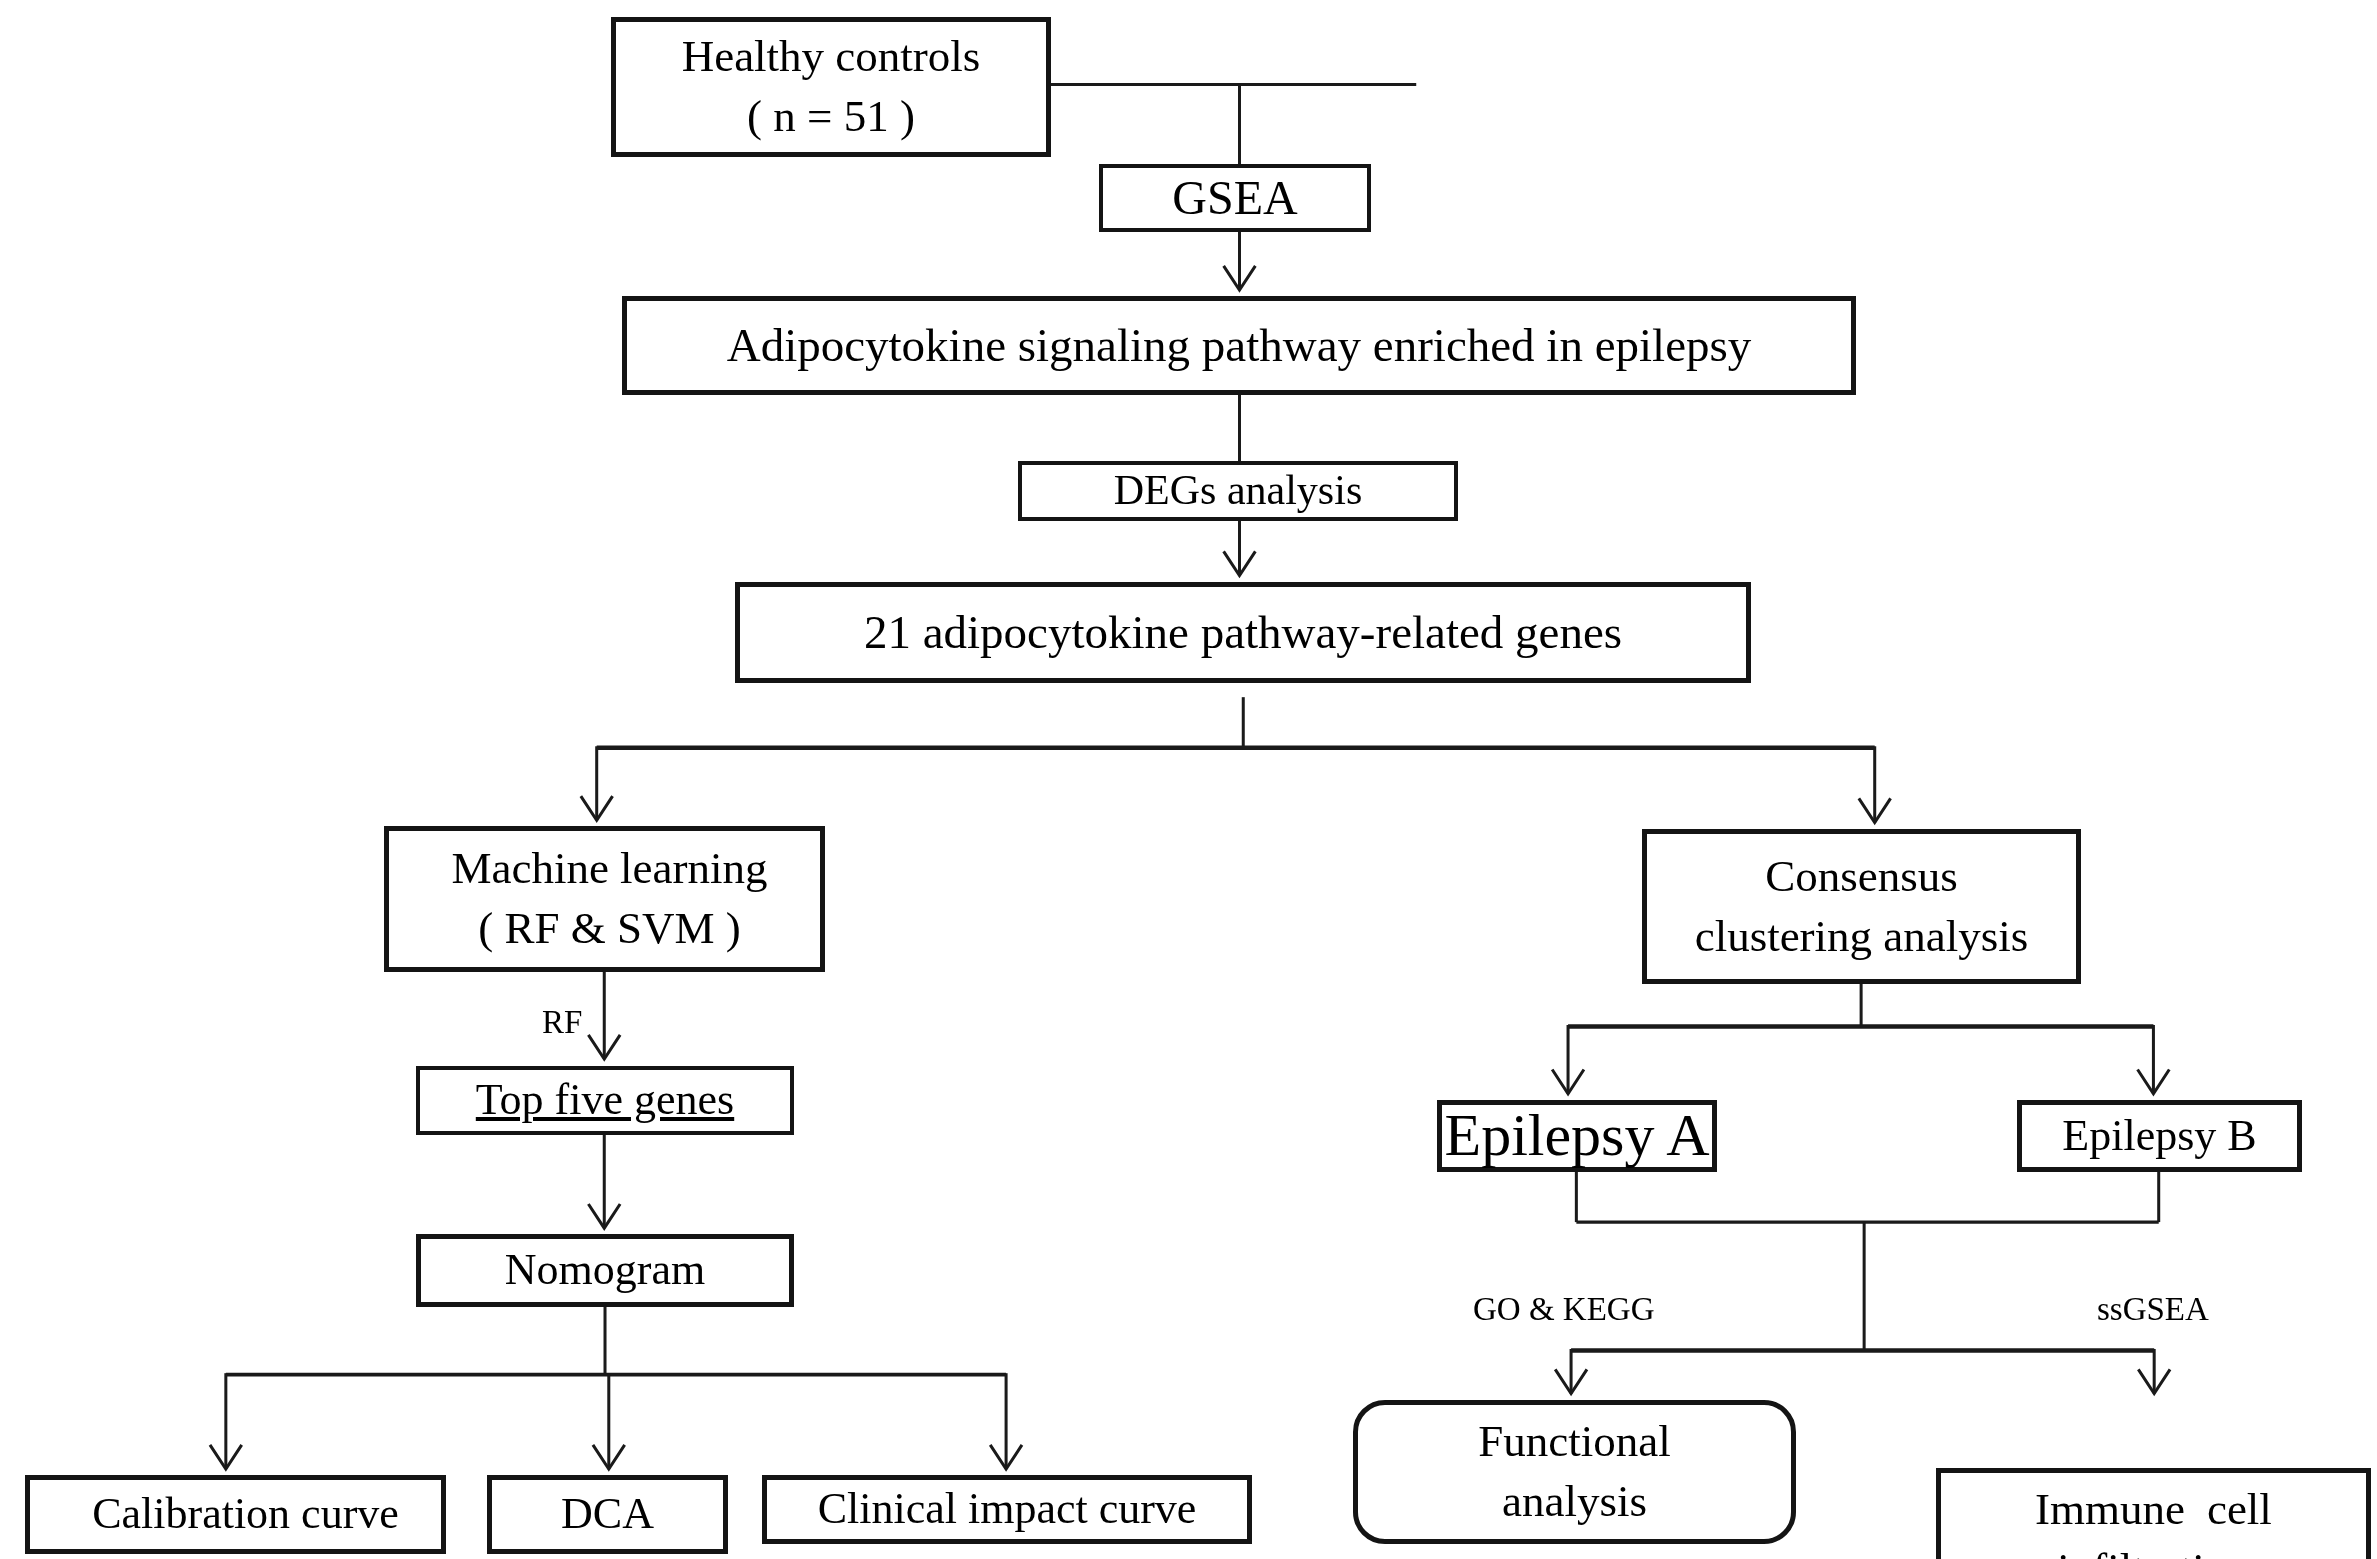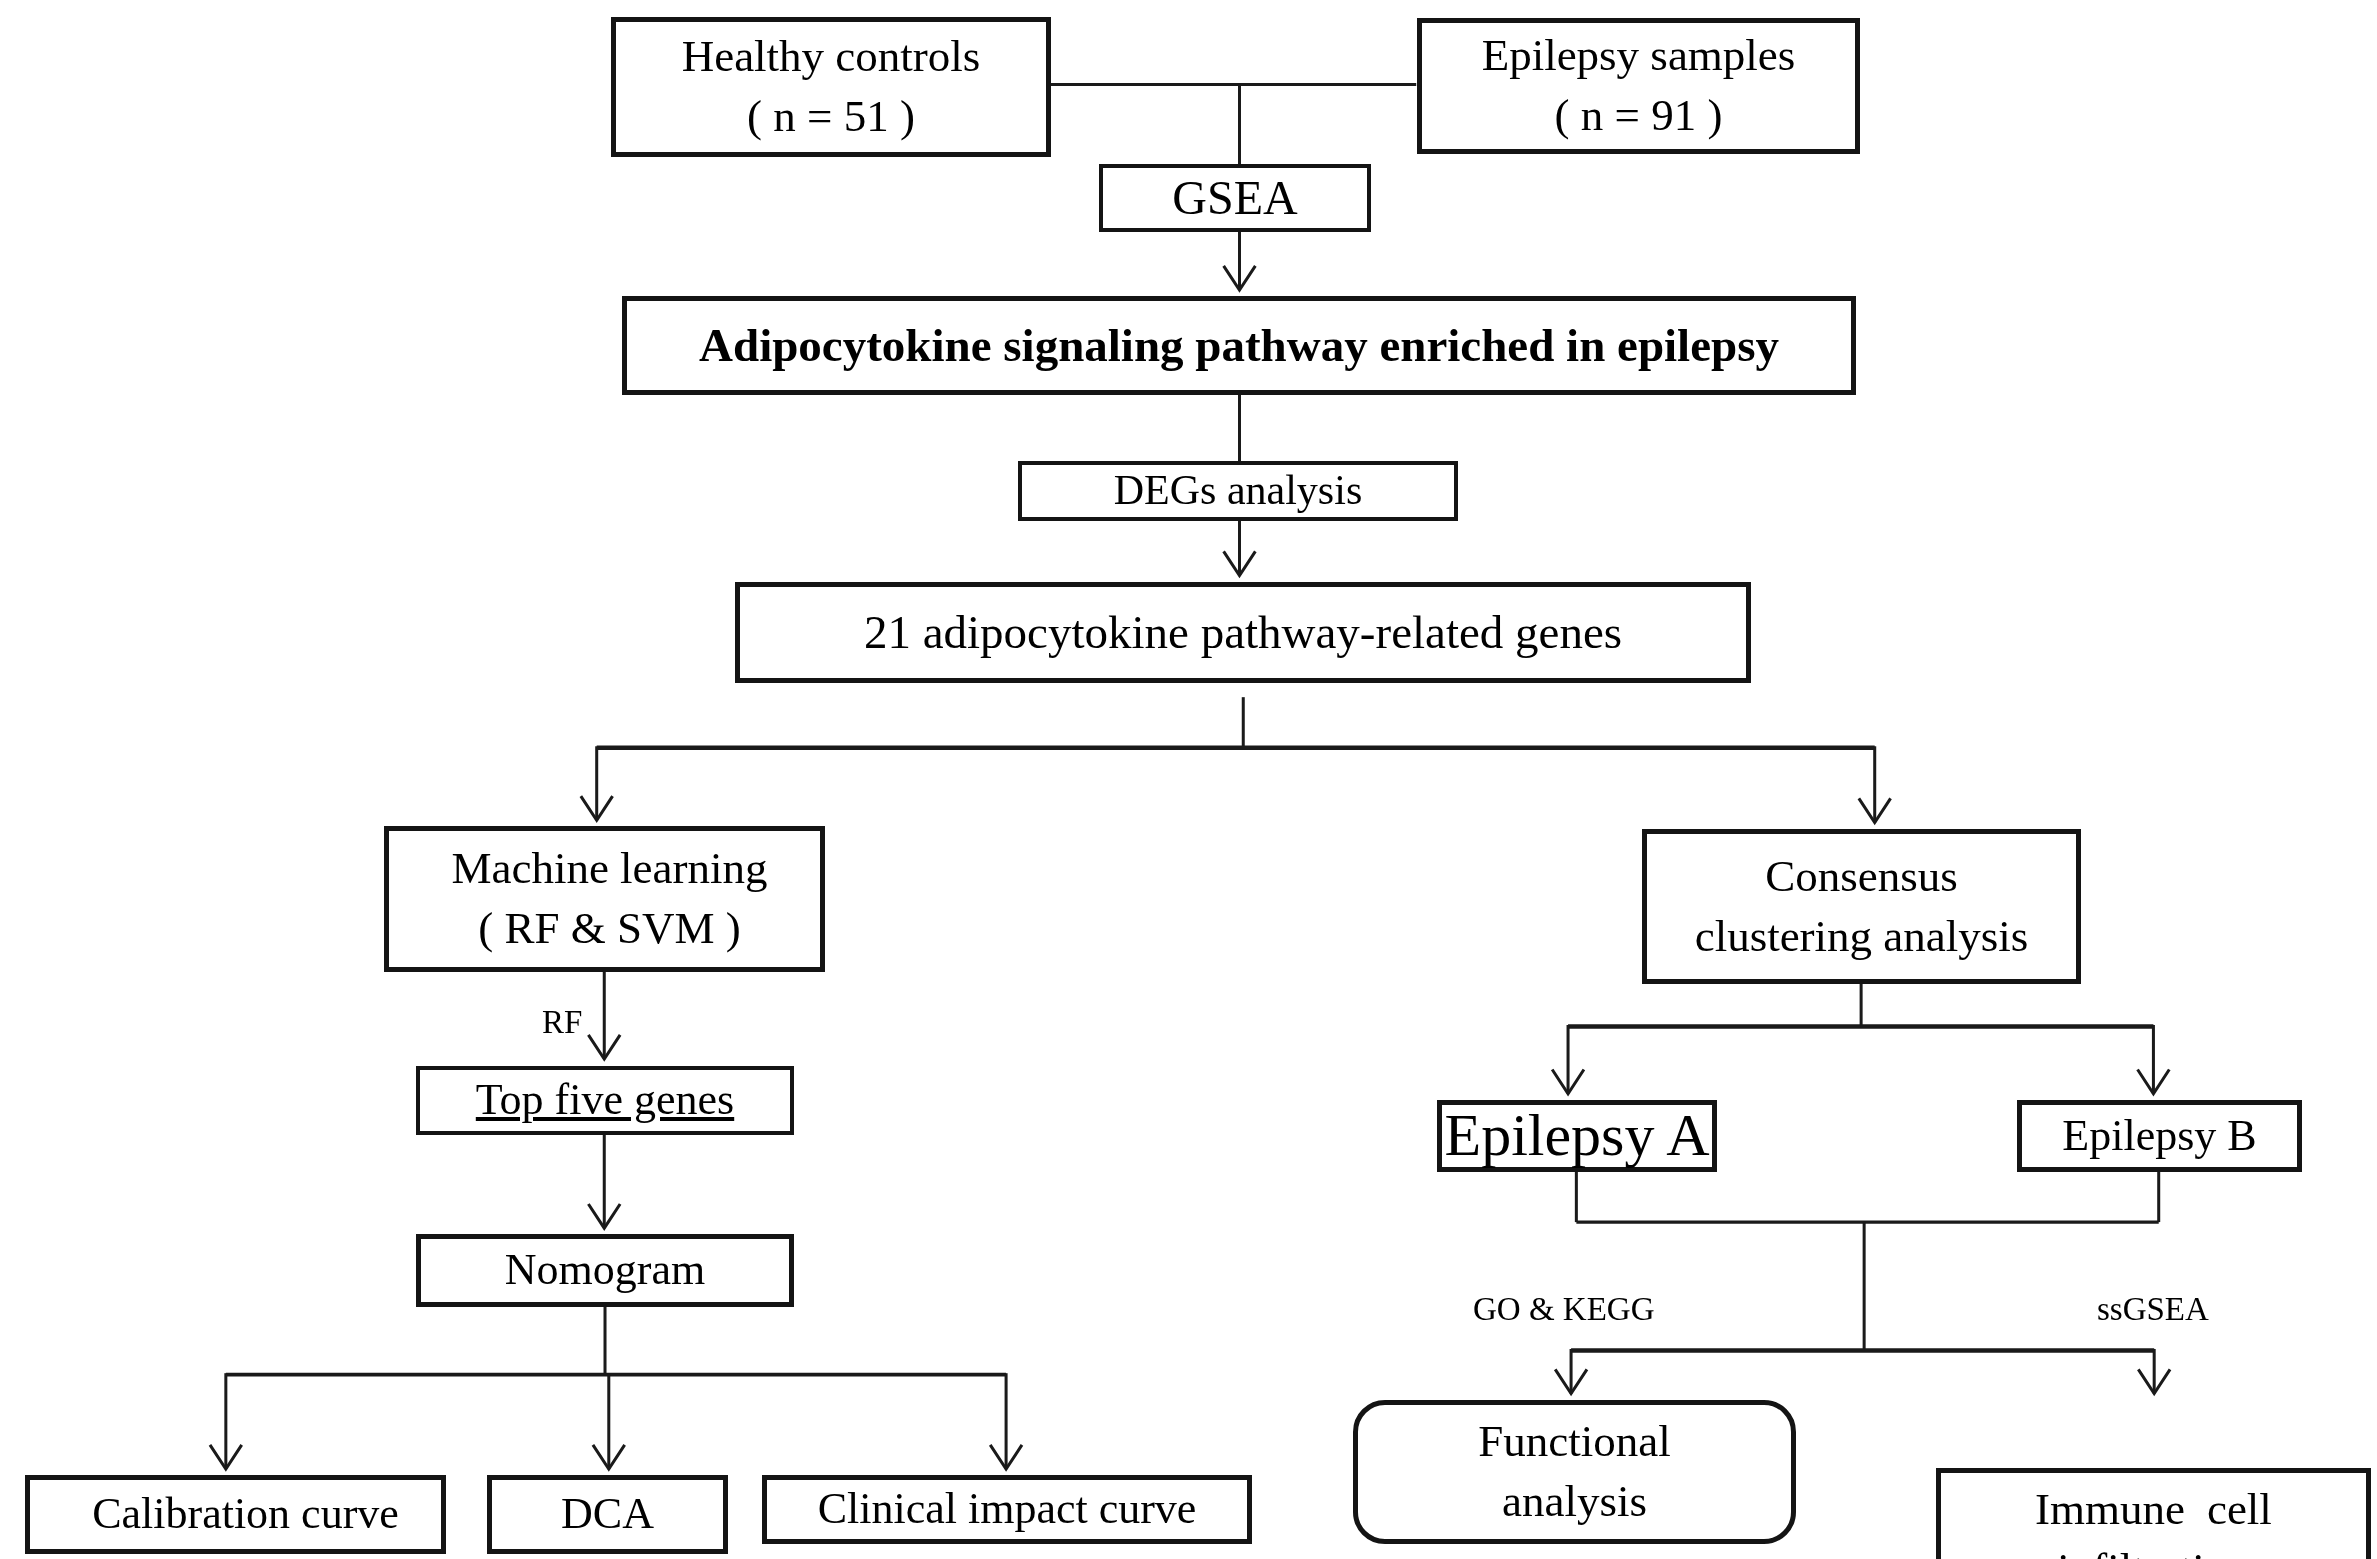--- a/index.html
+++ b/index.html
@@ -98,30 +98,26 @@
       <line x1="2080" y1="1786" x2="2080" y2="1845" marker-end="url(#arrowhead)"></line>
       <line x1="2852" y1="1786" x2="2852" y2="1845" marker-end="url(#arrowhead)"></line>
     </g>
   </svg>
 
   <div class="node" style="left:611px; top:16.6px; width:440px; height:140px;">
     <span class="ln">Healthy controls</span>
     <span class="ln">( n = 51 )</span>
   </div>
 
-  <div class="node" style="left:1417px; top:18px; width:443px; height:136px;">
-    <span class="ln">Epilepsy samples</span>
-    <span class="ln">( n = 91 )</span>
-  </div>
 
   <div class="node thin" style="left:1099px; top:164px; width:272px; height:68px; font-size:48px;">
     <span class="ln">GSEA</span>
   </div>
 
-  <div class="node" style="left:622px; top:296px; width:1234px; height:99px; font-size:47px;font-weight:bold;">
+  <div class="node" style="left:622px; top:296px; width:1234px; height:99px; font-size:47px;">
     <span class="ln">Adipocytokine signaling pathway enriched in epilepsy</span>
   </div>
 
   <div class="node thin" style="left:1018px; top:461px; width:440px; height:60px; font-size:42px;">
     <span class="ln">DEGs analysis</span>
   </div>
 
   <div class="node" style="left:735px; top:582px; width:1016px; height:101px; font-size:47px;">
     <span class="ln">21 adipocytokine pathway-related genes</span>
   </div>

